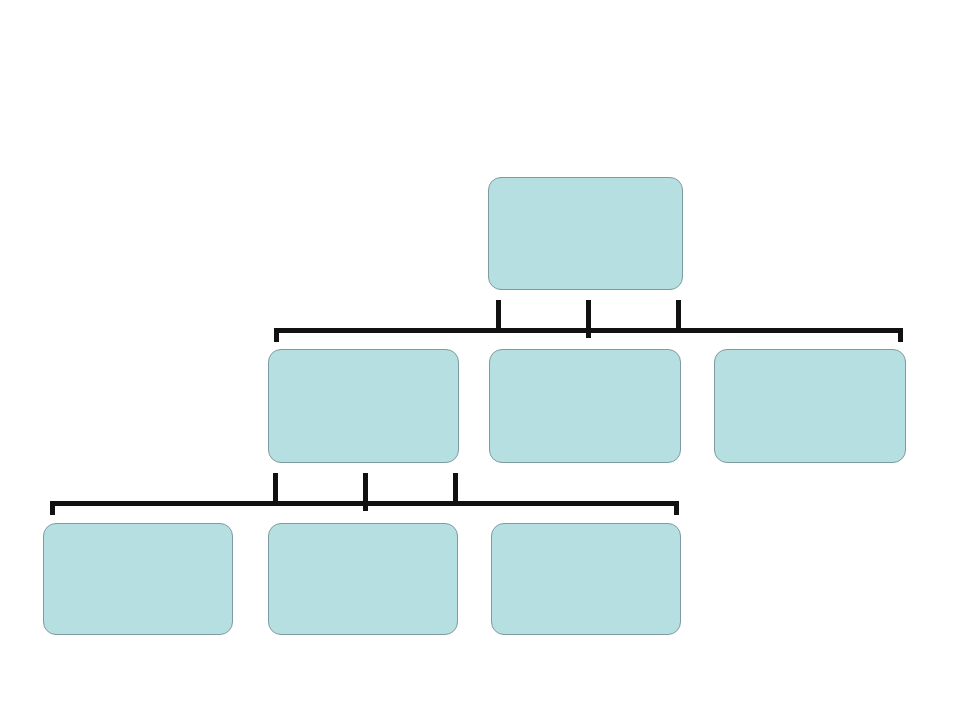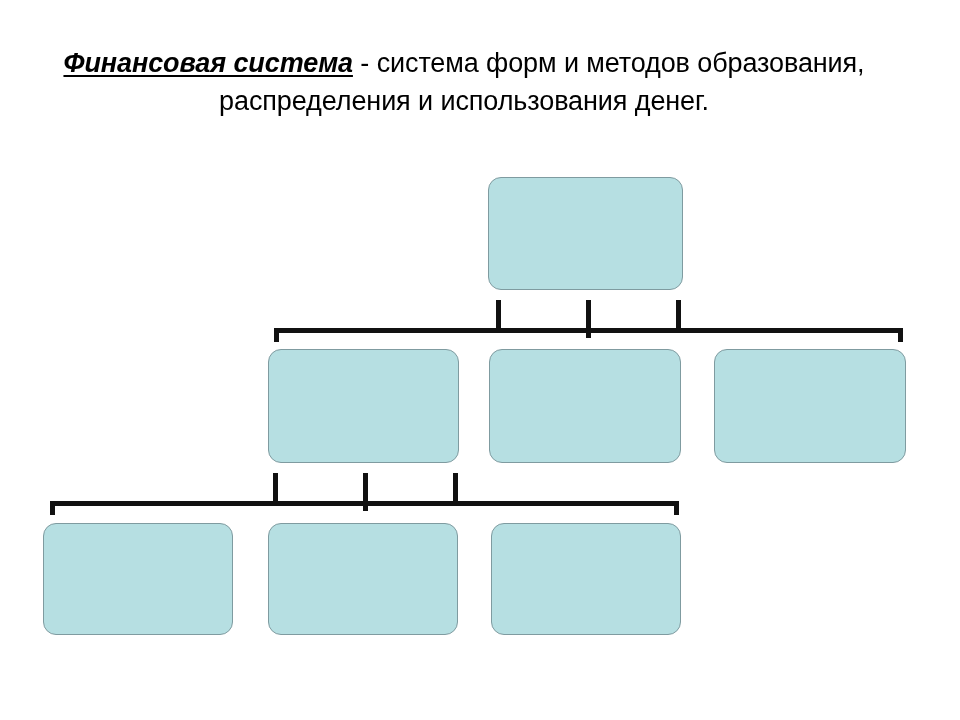--- a/index.html
+++ b/index.html
@@ -92,23 +92,20 @@
   #c2-end-r    { left: 674px; top: 501px; height: 14px; }
   #c2-stub-1   { left: 273px; top: 473px; height: 30px; }
   #c2-stub-2   { left: 363px; top: 473px; height: 38px; }
   #c2-stub-3   { left: 453px; top: 473px; height: 30px; }
 </style>
 </head>
 <body>
 
 <div id="slide">
 
-  <div id="title-block">
-    <span class="term">Финансовая система</span><span> - </span><span>система форм и методов образования, распределения и использования денег.</span>
-  </div>
 
   <div class="node" id="node-root"></div>
 
   <div class="conn-v" id="c1-stub-1"></div>
   <div class="conn-v" id="c1-stub-2"></div>
   <div class="conn-v" id="c1-stub-3"></div>
   <div class="conn-h" id="c1-bar"></div>
   <div class="conn-v" id="c1-end-l"></div>
   <div class="conn-v" id="c1-end-r"></div>
 

